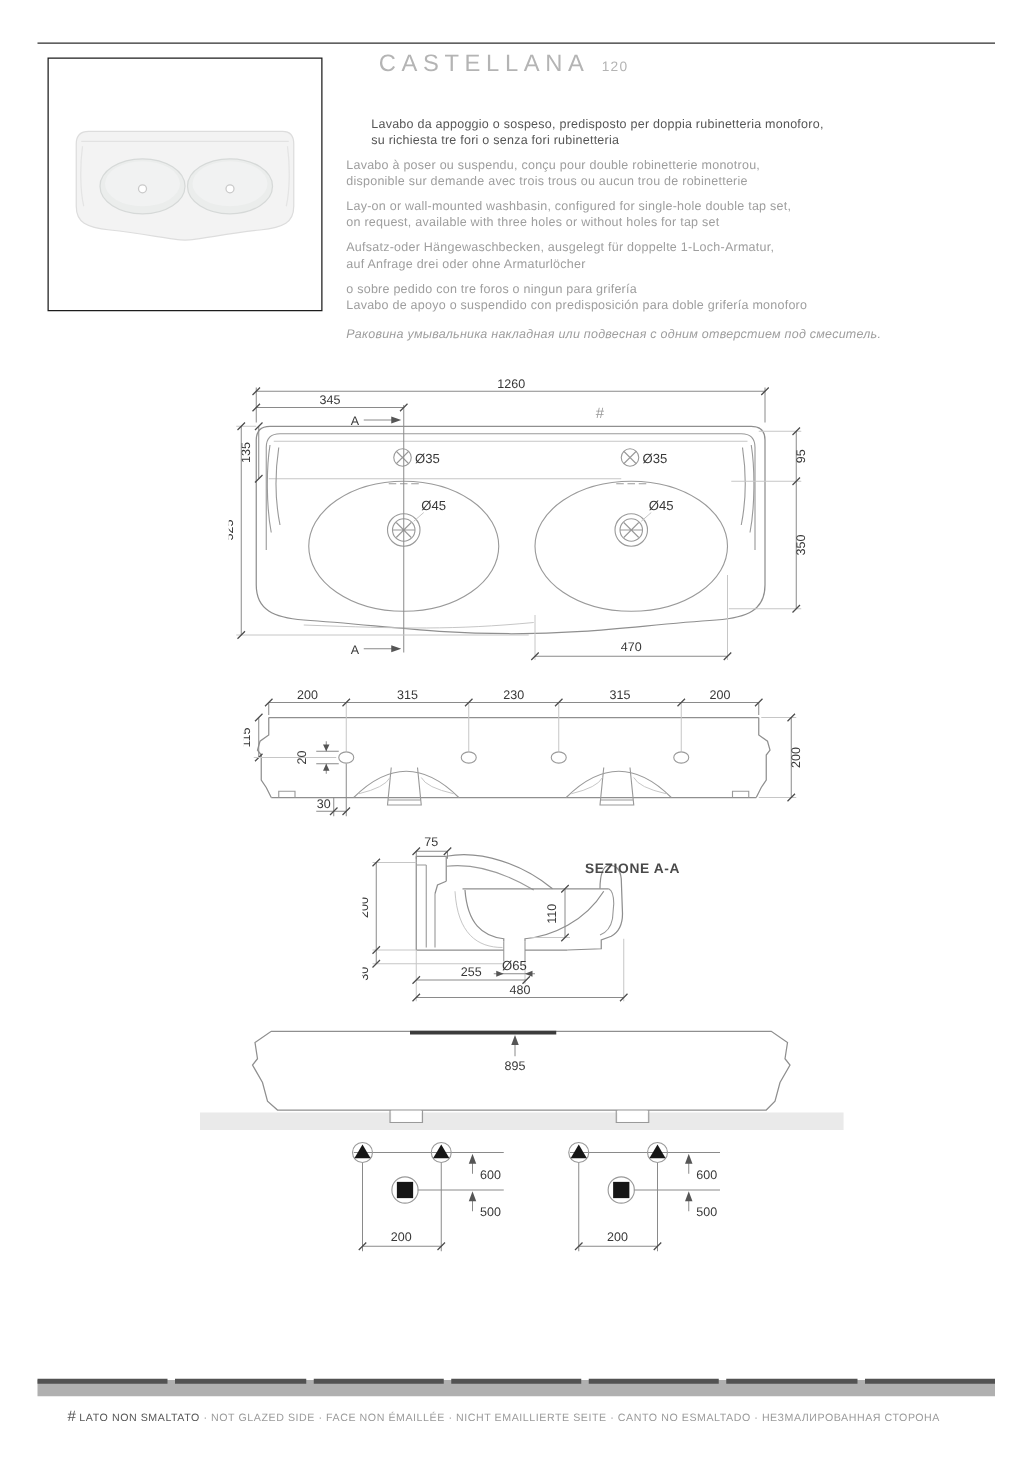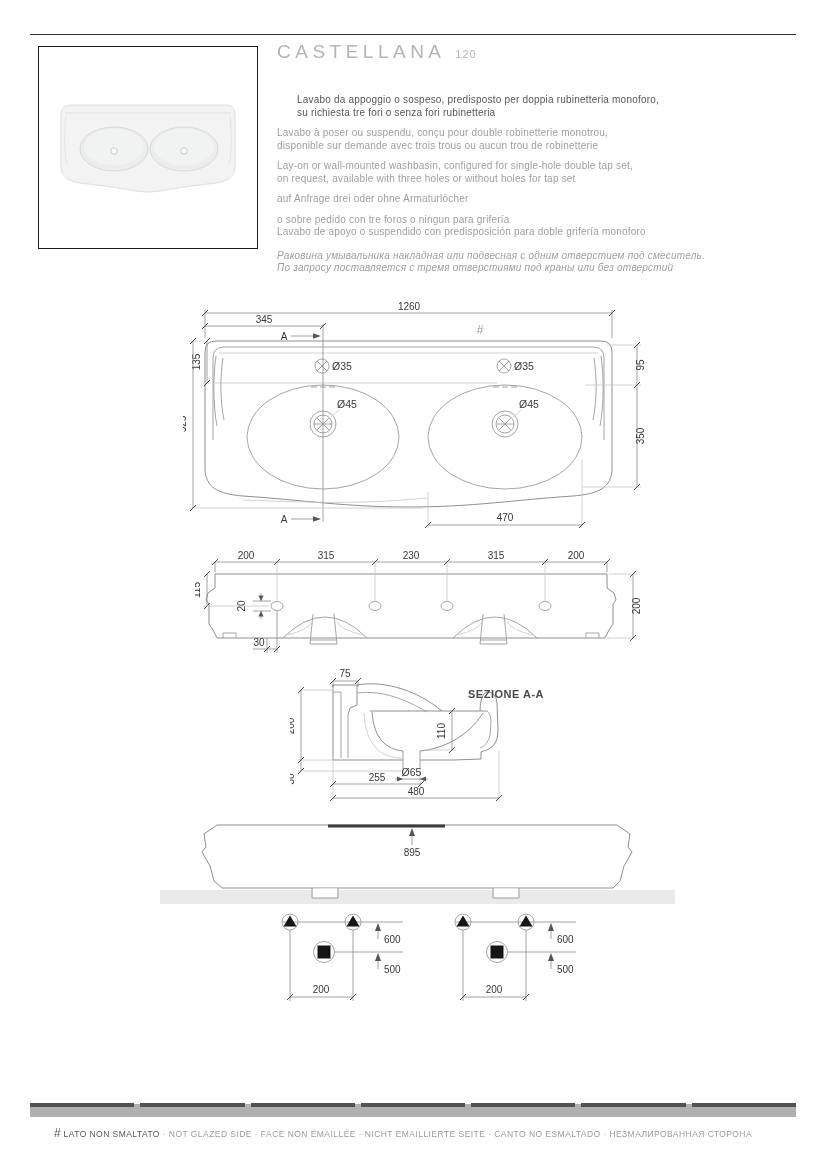--- a/index.html
+++ b/index.html
@@ -1,21 +1,21 @@
 <!DOCTYPE html>
 <html><head>
 <meta charset="utf-8">
 <style>
   html,body{margin:0;padding:0;background:#ffffff;}
   .page{position:relative;width:826px;height:1169px;background:#fff;overflow:hidden;
         font-family:"Liberation Sans",sans-serif;}
   .top-rule{position:absolute;left:30px;top:34px;width:766px;height:0;border-top:1.5px solid #2e2e2e;}
   .thumb-box{position:absolute;left:38px;top:46px;width:218px;height:201px;border:1px solid #1c1c1c;background:#fff;}
   .hdr{position:absolute;left:277px;top:41px;}
-  .brand{font-size:19px;letter-spacing:4.5px;color:#b4b4b4;}
+  .brand{font-size:19px;letter-spacing:4.5px;color:#b4b4b4;margin-left:26px;}
   .brand small{font-size:11px;letter-spacing:1px;color:#b4b4b4;}
   .art{font-size:19px;color:#3d3d3d;letter-spacing:.4px;margin-top:3px;}
   .descs{position:absolute;left:277px;top:94px;width:430px;}
   .desc{font-size:10px;line-height:12.5px;letter-spacing:.2px;color:#9e9e9e;margin-bottom:8px;}
   .desc.it{color:#565656;margin-left:20px;}
   .desc.ru{margin-top:11px;font-style:italic;}
   svg text{font-family:"Liberation Sans",sans-serif;font-size:10px;fill:#383838;}
   svg .lbl{font-size:10px;}
   svg .dia{font-size:10.5px;}
   svg .hash{font-size:12px;fill:#9a9a9a;}
@@ -69,29 +69,29 @@
     </div>
     <div class="desc">
       <div>Lavabo à poser ou suspendu, conçu pour double robinetterie monotrou,</div>
       <div>disponible sur demande avec trois trous ou aucun trou de robinetterie</div>
     </div>
     <div class="desc">
       <div>Lay-on or wall-mounted washbasin, configured for single-hole double tap set,</div>
       <div>on request, available with three holes or without holes for tap set</div>
     </div>
     <div class="desc">
+      <div>Aufsatz-oder Hängewaschbecken, ausgelegt für doppelte 1-Loch-Armatur,</div>
       <div>auf Anfrage drei oder ohne Armaturlöcher</div>
     </div>
     <div class="desc">
       <div>o sobre pedido con tre foros o ningun para grifería</div>
       <div>Lavabo de apoyo o suspendido con predisposición para doble grifería monoforo</div>
     </div>
     <div class="desc ru">
       <div>Раковина умывальника накладная или подвесная с одним отверстием под смеситель.</div>
-      <div>По запросу поставляется с тремя отверстиями под краны или без отверстий</div>
     </div>
   </div>
 
   <svg style="position:absolute;left:183px;top:300px" width="470" height="235" viewBox="0 0 470 235">
     <g>
       <path class="o" d="M22,52 Q22,41 33,41 L418,41 Q429,41 429,52 L429,168 C429,188 415,194 390,196 C330,200 290,207 226,207 C162,207 120,200 60,196 C36,194 22,188 22,168 Z"></path>
       <path class="o2" d="M30,140 L30,58 Q30,47 41,47 L410,47 Q421,47 421,58 L421,140"></path>
       <path class="lt" d="M36,53 H415"></path>
       <path class="lt" d="M32,83 H314"></path>
       <path class="o2" d="M33,56 C30,75 30,105 34,126 M40,58 C37,78 37,100 41,120"></path>

